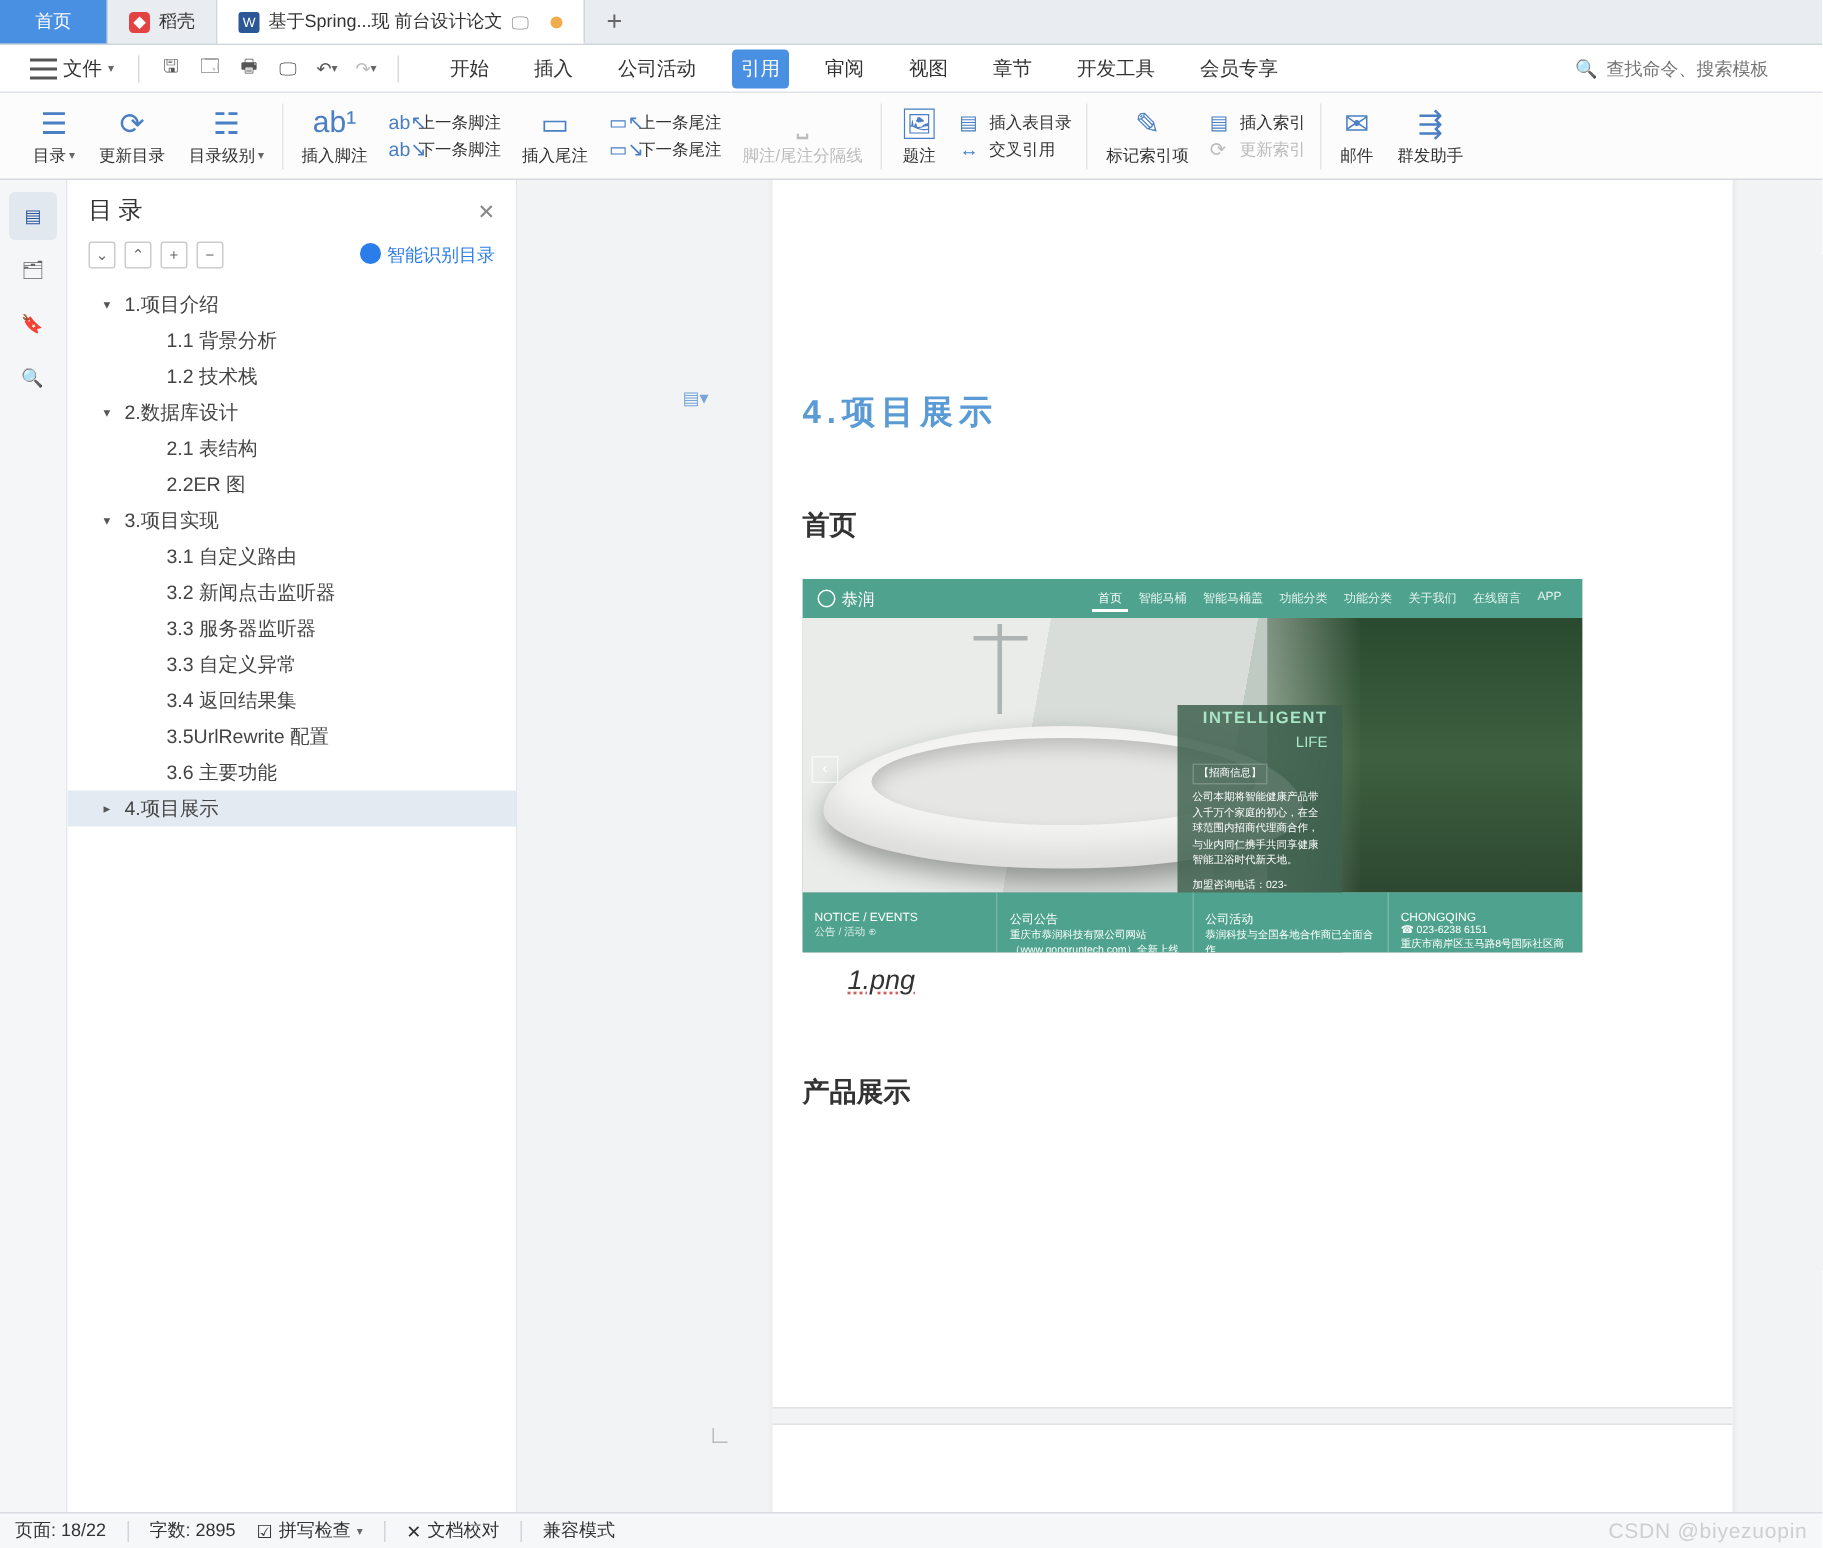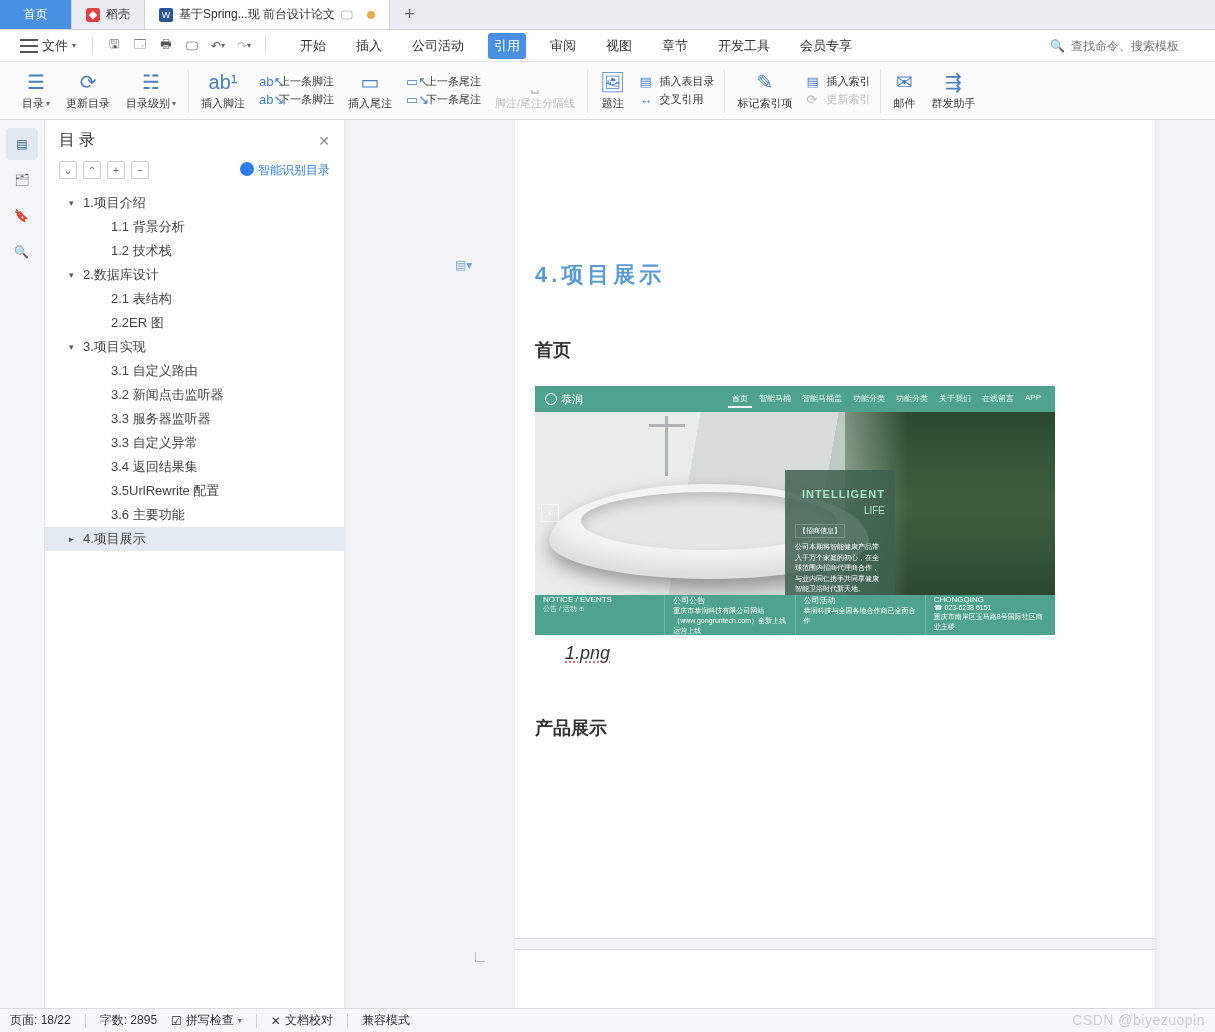--- a/index.html
+++ b/index.html
@@ -81,28 +81,28 @@
 .nav-strip .nav-links{margin-left:auto;display:flex;gap:3px;}
 .nav-strip .nav-links span{font-size:8px; color:#e8f5f1; padding:2px 4px;}
 .nav-strip .nav-links span.act{border-bottom:2px solid #fff; color:#fff;}
 .hero { position:absolute; top:26px; left:0; right:0; bottom:40px; background: linear-gradient(100deg,#e9ece8 0 30%, #d9ddd9 30% 55%, #becac2 55% 100%);}
 .window-frame{position:absolute; right:0; top:0; bottom:0; width:210px; background:linear-gradient(180deg,#2a4a2f 0%, #3e6040 50%, #2d4830 100%);}
 .window-frame::before{content:"";position:absolute;inset:0;background:linear-gradient(90deg,rgba(255,255,255,.4) 0,transparent 30%);}
 .tub{position:absolute; left:14px; bottom:16px; width:320px; height:95px; background:#f4f4f2; border-radius:50%/60% 60% 40% 40%; box-shadow:0 8px 18px rgba(0,0,0,.35), inset 0 -14px 22px rgba(0,0,0,.1);}
 .tub-inner{position:absolute; left:32px; top:8px; width:256px; height:58px; background:#e6e7e5; border-radius:50%; box-shadow:inset 0 6px 12px rgba(0,0,0,.18);}
 .faucet{position:absolute; left:130px; top:4px; width:3px; height:60px; background:#aeb3b4;}
 .faucet::after{content:"";position:absolute;left:-16px;top:8px;width:36px;height:3px;background:#aeb3b4;}
-.overlay{position:absolute; right:160px; top:58px; width:110px; padding:16px 10px 12px; background:rgba(62,96,79,.85); color:#fff; font-size:7px; line-height:1.5;}
+.overlay{position:absolute; right:160px; top:58px; width:110px; padding:1px 10px 12px; background:rgba(62,96,79,.85); color:#fff; font-size:7px; line-height:1.5;}
 .overlay .ov-title{color:#a8e6c6; font-size:11px; font-weight:bold; text-align:right; letter-spacing:1px;}
 .overlay .ov-life{color:#a8e6c6; font-size:10px; text-align:right; margin-bottom:6px;}
 .overlay .ov-tag{font-size:7px; border:1px solid #fff3; padding:1px 3px; display:inline-block; margin-bottom:4px;}
 .overlay .ov-link{color:#f3d66b;}
 .hero-arrow-l{position:absolute; left:6px; top:50%; width:18px;height:18px; border:1px solid rgba(255,255,255,.6); color:#fff; font-size:10px; display:flex;align-items:center;justify-content:center;}
 .footer-strip{position:absolute; bottom:0; left:0; right:0; height:40px; background:#4fa38e; display:flex; color:#fff; font-size:7px;}
-.footer-strip .fcol{flex:1; padding:0 8px; border-left:1px solid rgba(255,255,255,.2);}
+.footer-strip .fcol{flex:1; padding:12px 8px; border-left:1px solid rgba(255,255,255,.2);}
 .footer-strip .fcol:first-child{border-left:none;}
 .footer-strip .fh{font-size:8px;}
 .footer-strip .fen{font-size:7px; opacity:.8;}
 
 
 .status-bar { position:absolute; bottom:0; left:0; right:0; height: 24px; background: #f6f7f9; border-top: 1px solid #d8dce1; display: flex; align-items: center; padding: 0 10px; gap: 14px; font-size: 12px; color: #333; }
 .status-bar .sb-itm { display: flex; align-items: center; gap: 4px; cursor: pointer; }
 .status-bar .sb-sep { width:1px; height:14px; background:#d0d4d9;}
 .watermark { position:absolute; bottom:4px; right:10px; font-size:14px; color:#cfcfcf; letter-spacing:.5px; pointer-events:none;}
 </style>

